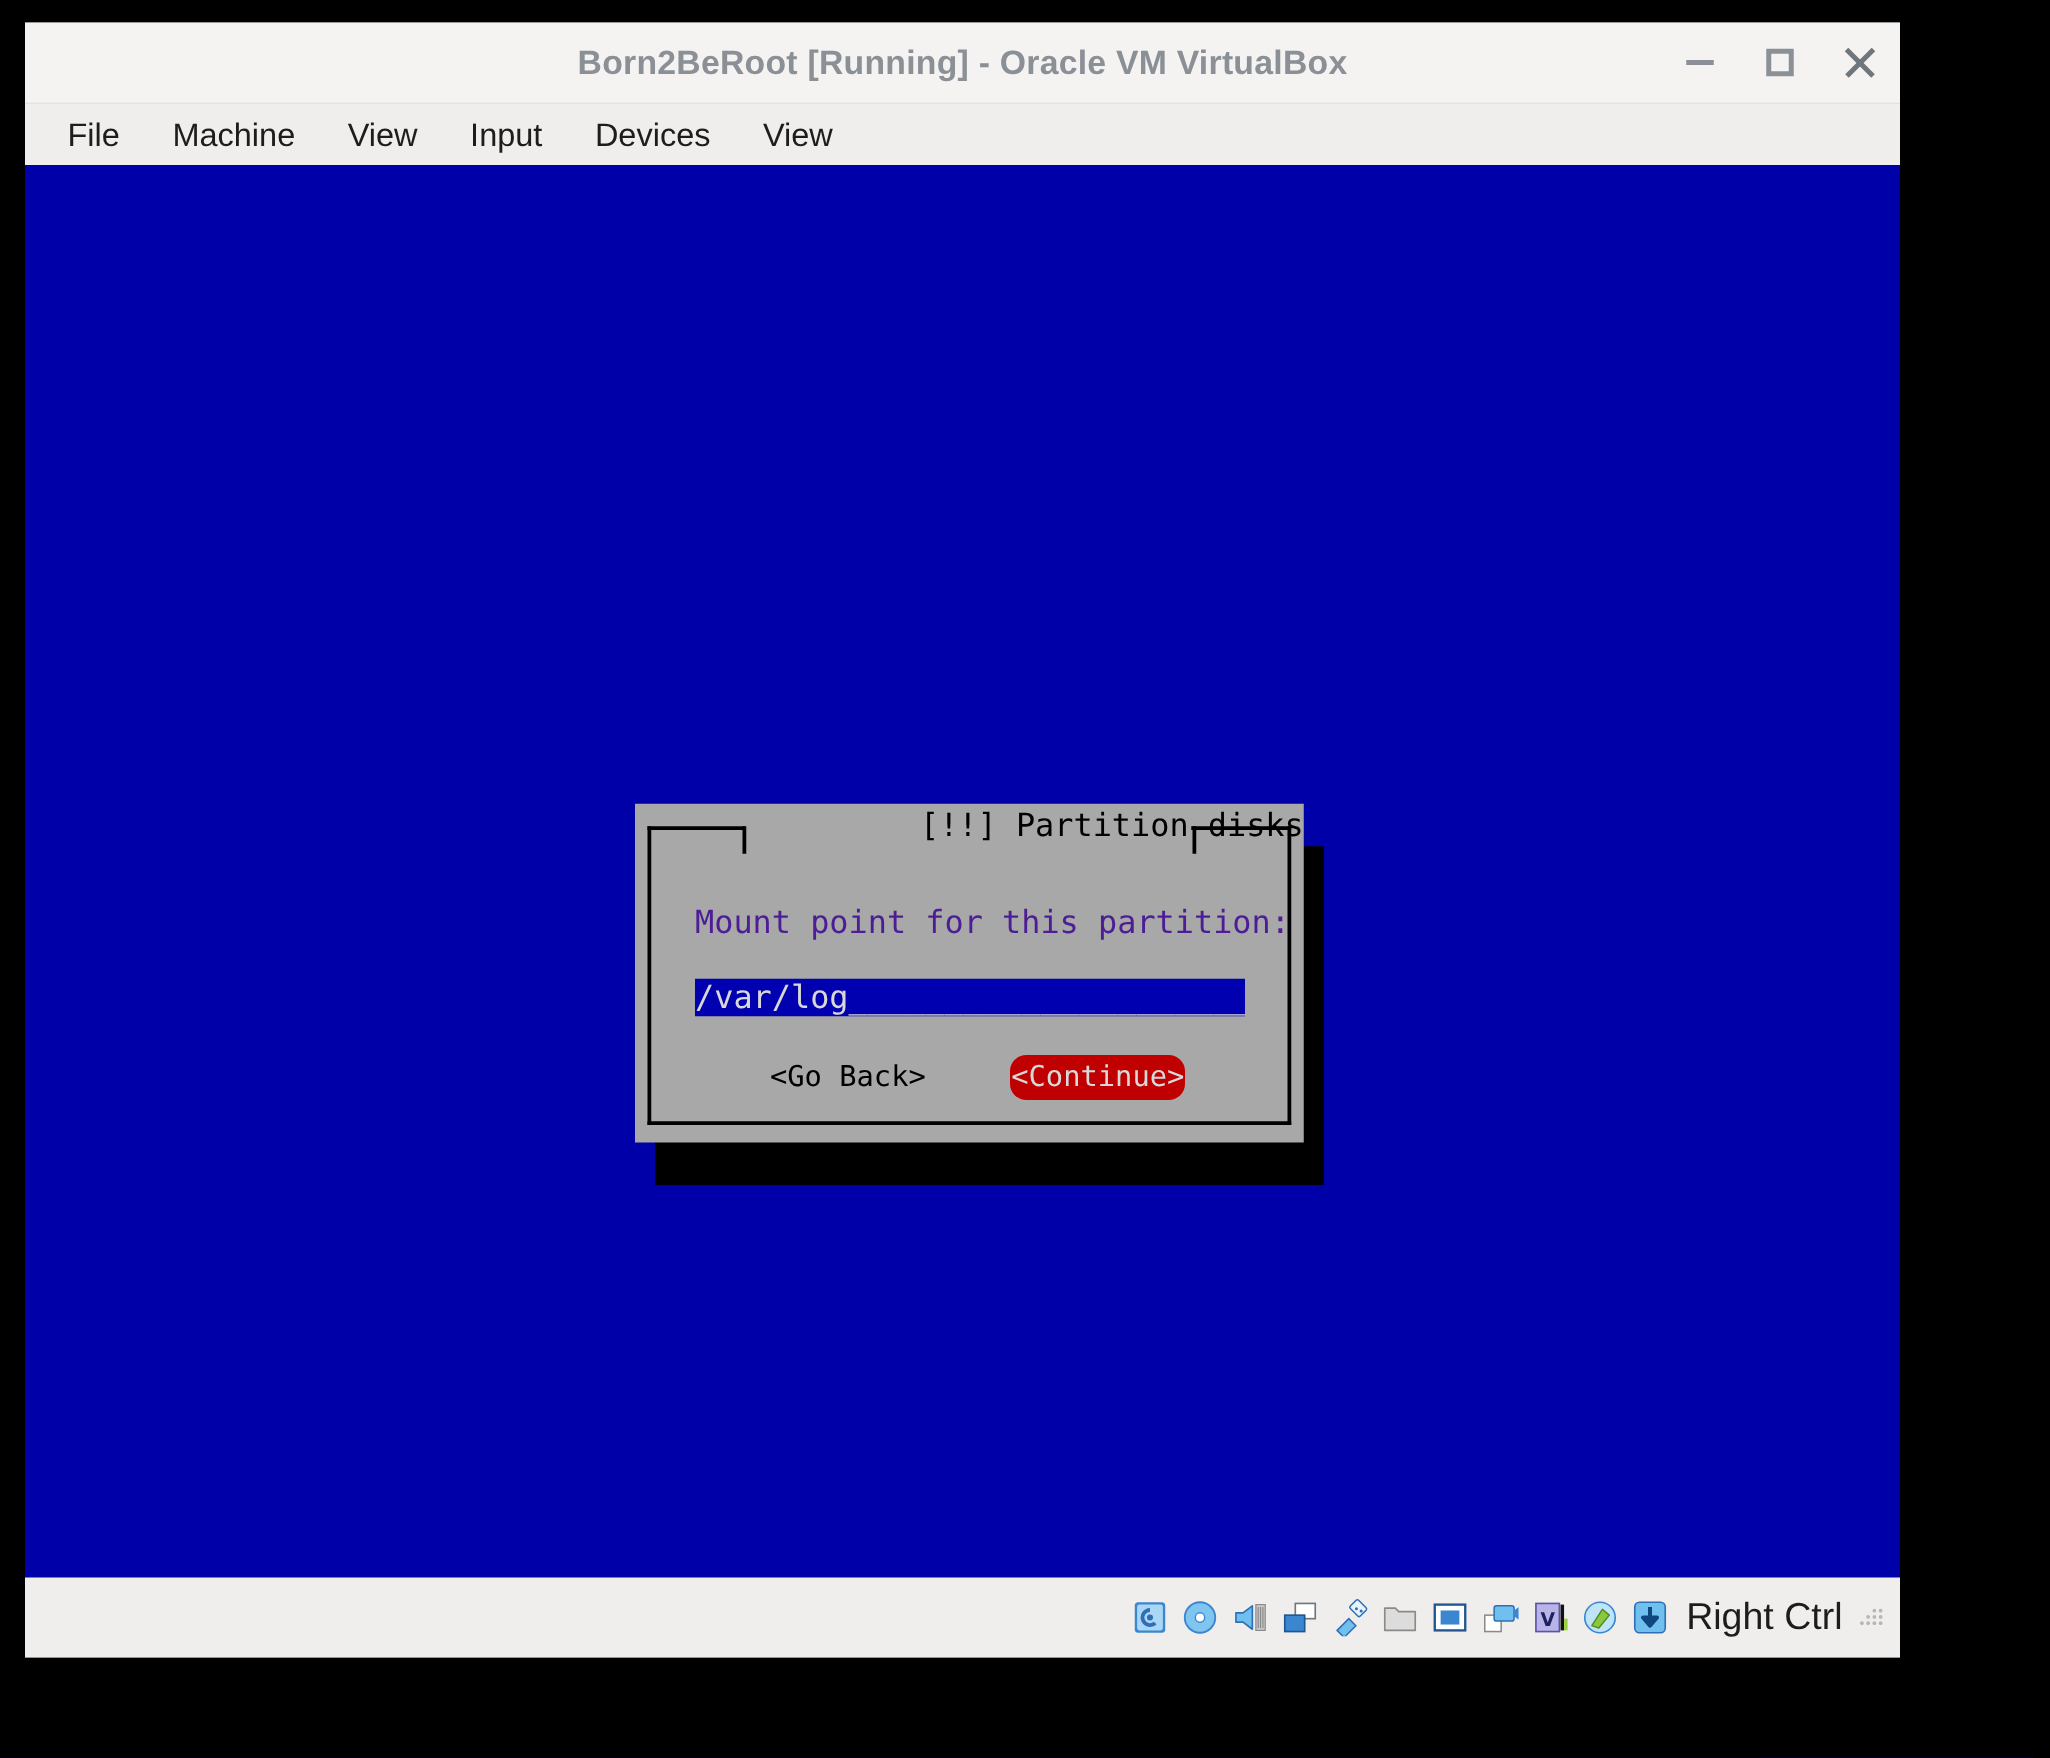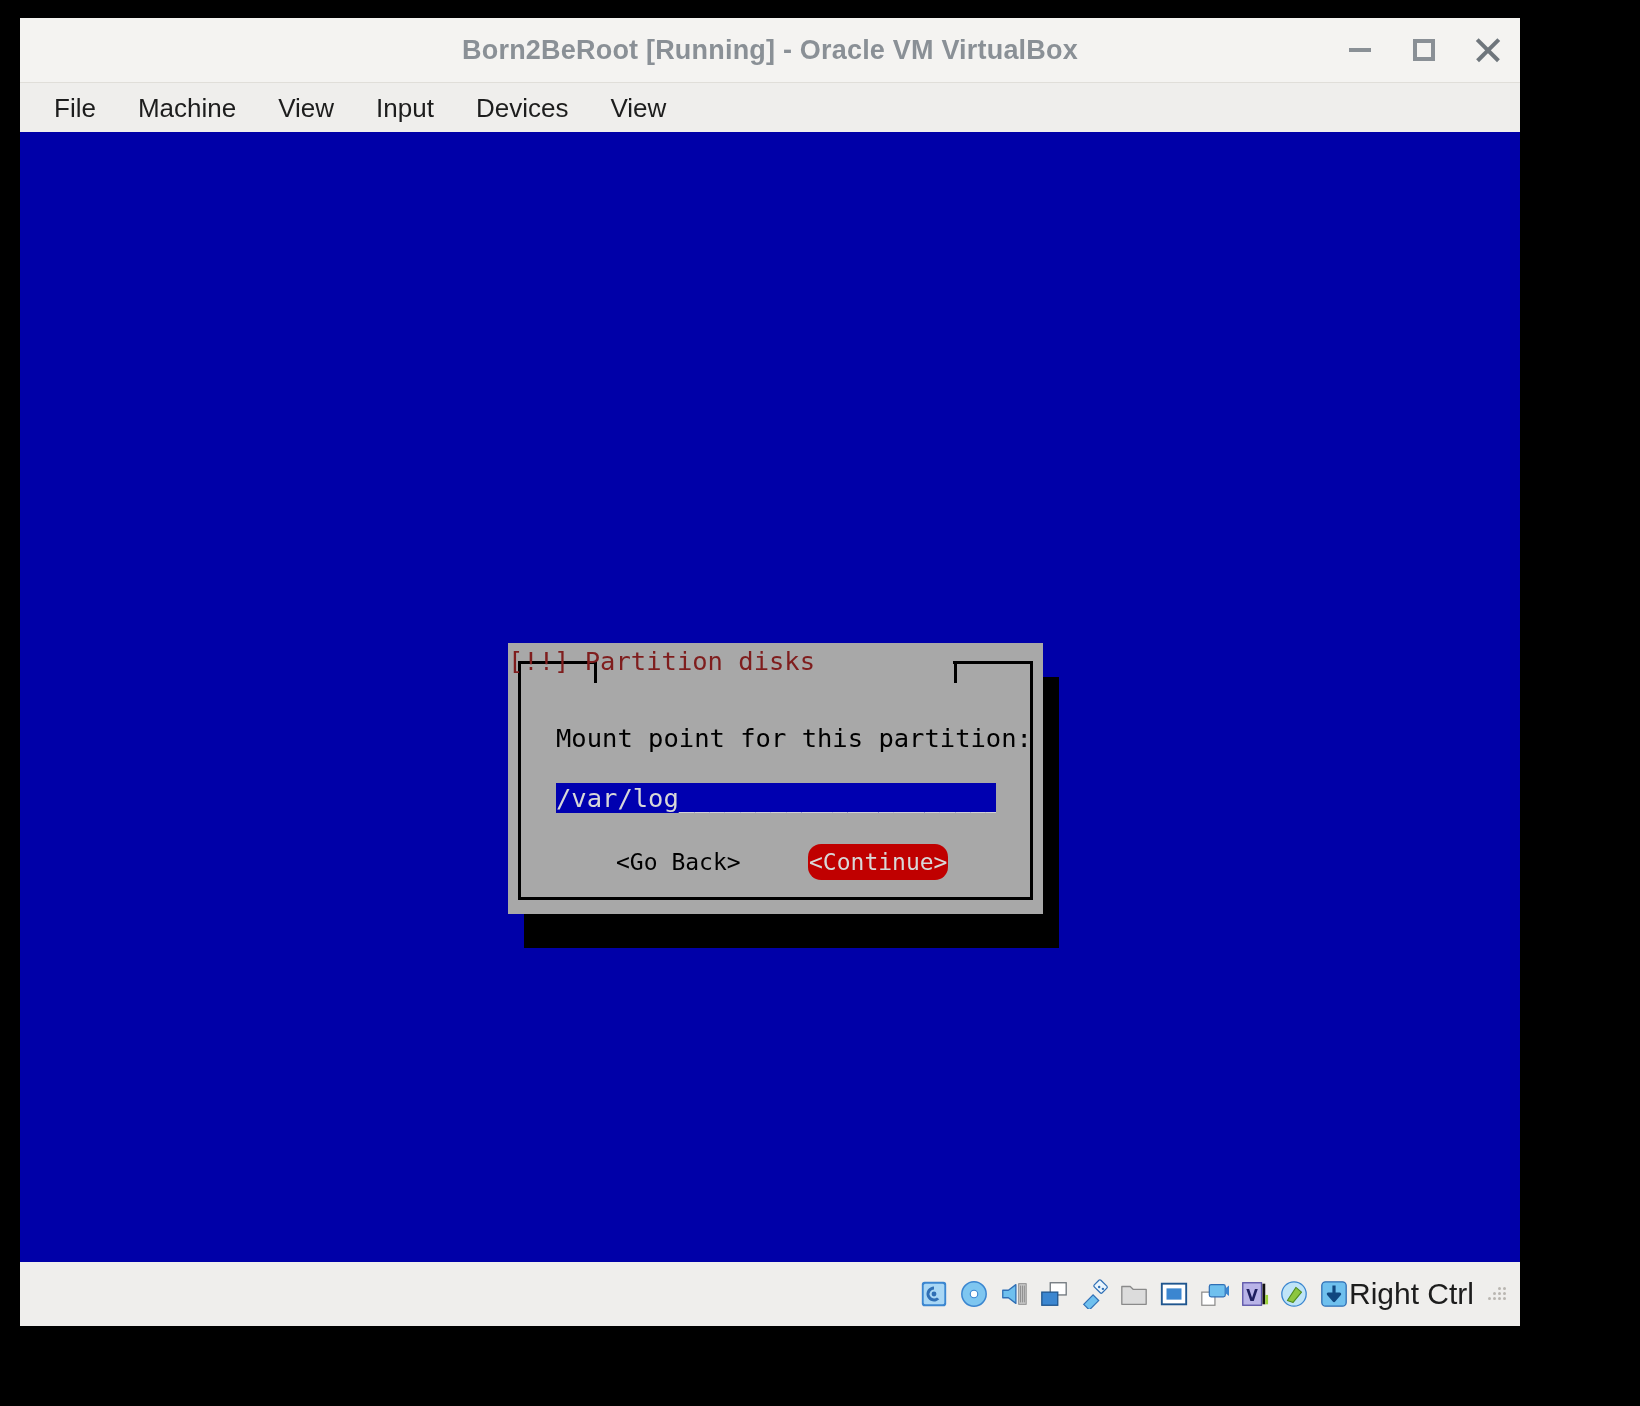--- a/index.html
+++ b/index.html
@@ -31,53 +31,53 @@
 
   
   .guest{flex:1 1 auto;position:relative;background:#0000a8;overflow:hidden;}
 
   
   .dlg-shadow{position:absolute;left:504px;top:545px;width:535px;height:271px;background:#000;}
   .dialog{position:absolute;left:488px;top:511px;width:535px;height:271px;
     background:#a8a8a8;font-family:"DejaVu Sans Mono","Liberation Mono",monospace;}
 
   .dlg-title{position:absolute;left:0;right:0;top:2px;height:32px;line-height:32px;
-    text-align:left;color:#7f1d1d;font-size:25.5px;letter-spacing:0px;white-space:pre;z-index:3;}
+    text-align:right;color:#000000;font-size:25.5px;letter-spacing:0px;white-space:pre;z-index:3;}
 
   
   .frm-l{position:absolute;left:10px;top:18px;width:3px;bottom:14px;background:#000;}
   .frm-r{position:absolute;right:10px;top:18px;width:3px;bottom:14px;background:#000;}
   .frm-b{position:absolute;left:10px;right:10px;bottom:14px;height:3px;background:#000;}
   .frm-t1{position:absolute;left:10px;top:18px;width:78px;height:3px;background:#000;}
   .frm-t2{position:absolute;right:10px;top:18px;width:80px;height:3px;background:#000;}
   .frm-tick-l{position:absolute;left:86px;top:18px;width:3px;height:22px;background:#000;}
   .frm-tick-r{position:absolute;right:86px;top:18px;width:3px;height:22px;background:#000;}
 
-  .dlg-label{position:absolute;left:48px;top:80px;font-size:25.5px;color:#000000;
+  .dlg-label{position:absolute;left:48px;top:80px;font-size:25.5px;color:#4c1d95;
     white-space:pre;letter-spacing:0px;}
 
   .input-field{position:absolute;left:48px;top:140px;width:440px;height:30px;
     background:#0000b0;color:#d8d8d8;font-size:25.5px;line-height:30px;
     white-space:pre;overflow:hidden;letter-spacing:0px;box-sizing:border-box;}
 
   .btnrow{position:absolute;left:0;right:0;top:201px;height:36px;}
   .btn{position:absolute;font-size:23px;line-height:36px;white-space:pre;letter-spacing:0px;}
   .btn-back{left:108px;color:#000;background:transparent;}
   .btn-cont{left:300px;color:#d8d8d8;background:#c00000;padding:0 1px;border-radius:13px;}
 
   .guest-status{position:absolute;left:8px;bottom:10px;color:#ffffff;
     font-family:"DejaVu Sans Mono","Liberation Mono",monospace;
     font-size:25.5px;white-space:pre;letter-spacing:0px;}
 
   
   .statusbar{flex:0 0 64px;height:64px;background:#efeeec;display:flex;
     align-items:center;justify-content:flex-end;padding-right:14px;box-sizing:border-box;}
   .sb-icons{display:flex;align-items:center;gap:10px;}
   .sb-ico{width:30px;height:30px;display:block;}
-  .hostkey{font-size:30px;color:#1d1d1d;margin-right:6px;white-space:nowrap;}
+  .hostkey{font-size:30px;color:#1d1d1d;margin-left:14px;margin-right:6px;white-space:nowrap;}
   .grip{width:22px;height:22px;margin-left:4px;position:relative;}
   .grip i{position:absolute;width:3px;height:3px;background:#b9b6b1;border-radius:50%;}
 </style>
 </head>
 <body>
 
 <div class="desk">
 
   <div class="vbox-window">
 

